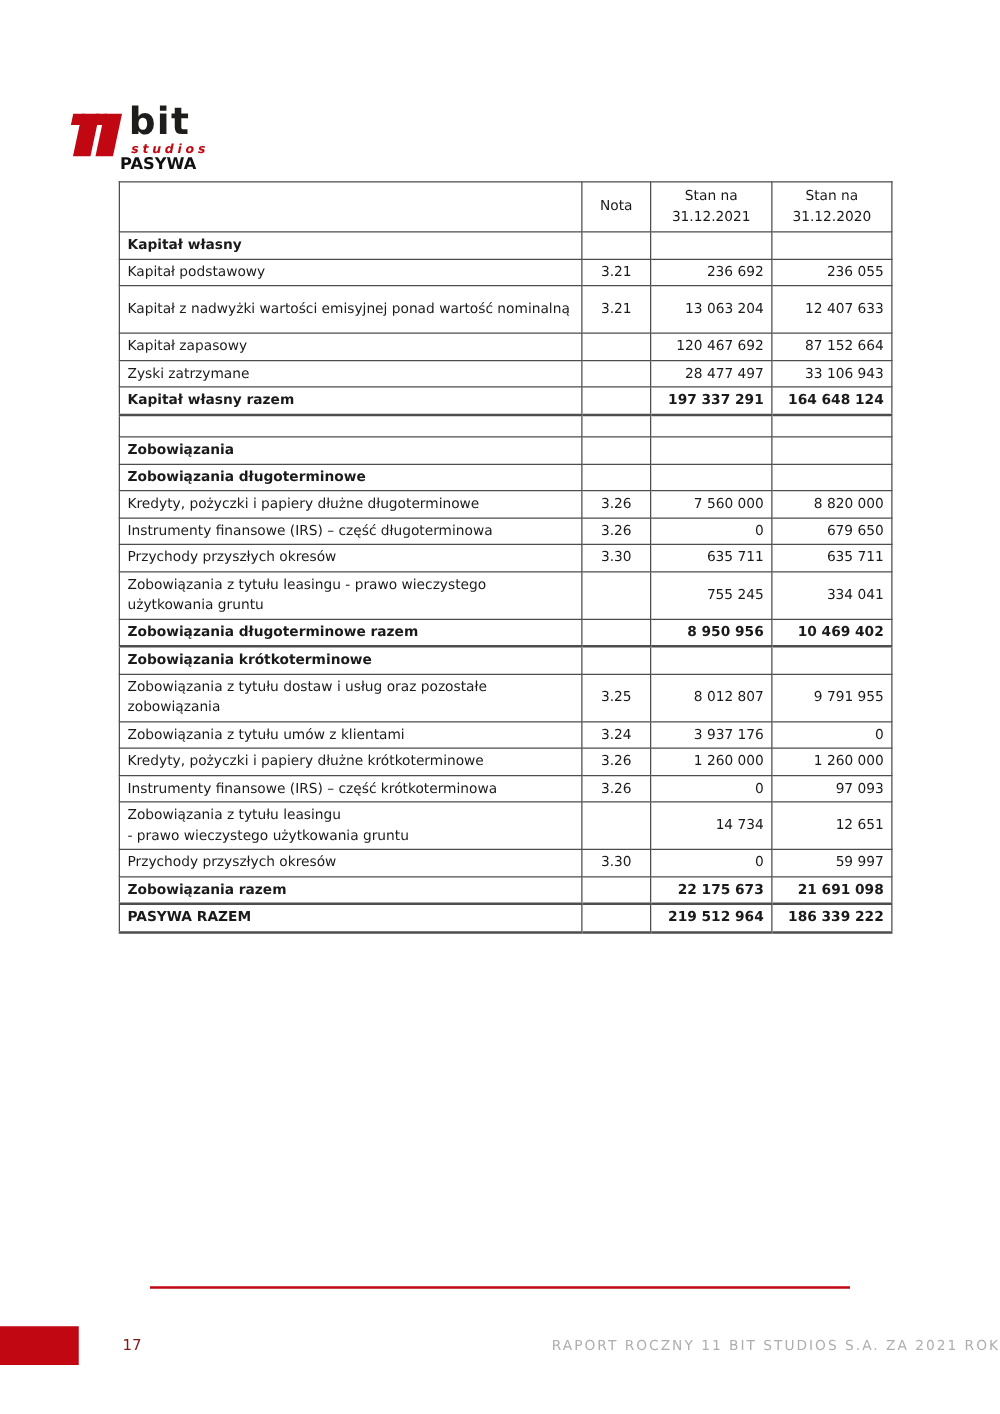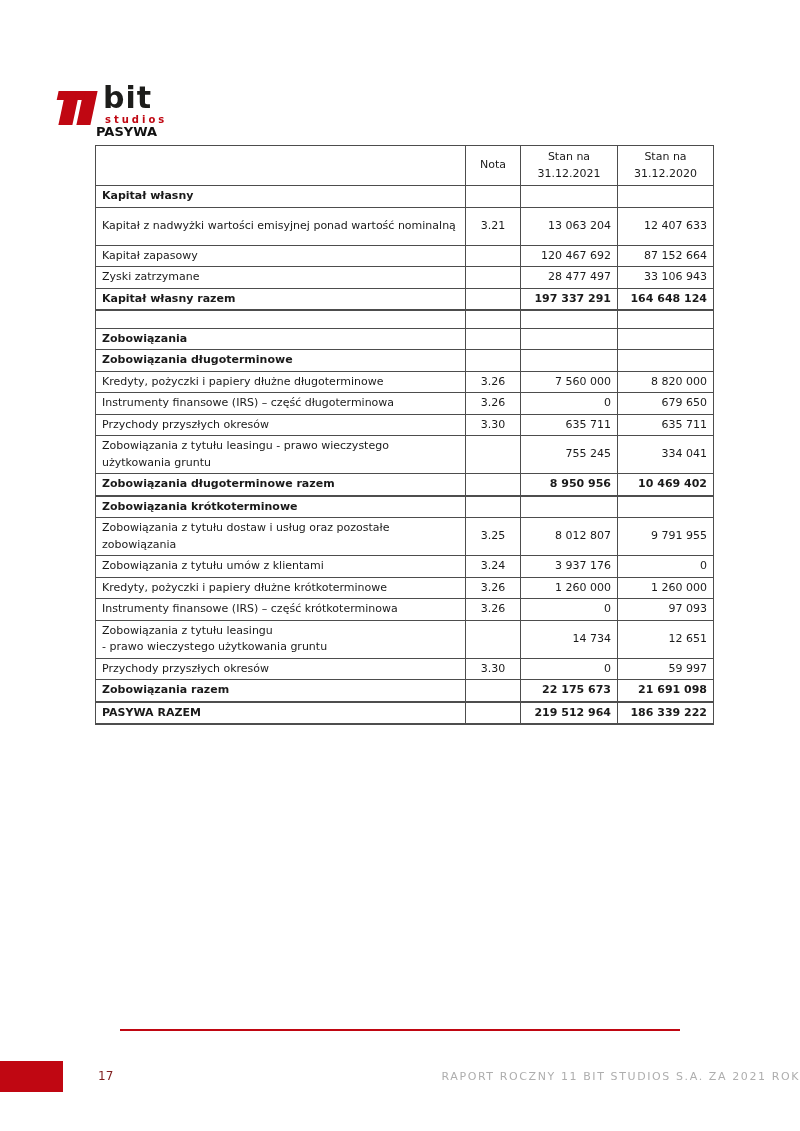--- a/index.html
+++ b/index.html
@@ -30,21 +30,21 @@
     width: 9px; height: 9px;
     background: #c00712;
   }
   .logo-text { display: flex; flex-direction: column; }
   .logo-bit {
     font-size: 30px; font-weight: bold; color: #1d1d1b;
     line-height: 0.95; letter-spacing: 1px;
   }
   .logo-studios {
     font-size: 10px; font-weight: bold; color: #c00712;
-    letter-spacing: 3px; margin-top: 1px; margin-left: 2px;
+    letter-spacing: 3px; margin-top: 1px; margin-left: 2px; font-style: italic;
   }
 
   
   .page-title {
     position: absolute; left: 96px; top: 124px;
     font-size: 13px; font-weight: bold; color: #111;
   }
 
   
   table.fin {
@@ -131,20 +131,26 @@
 31.12.2020</th>
     </tr>
   </thead>
   <tbody>
       <tr class="rowbase bold">
         <td class="c-label">Kapitał własny</td>
         <td class="c-nota"></td>
         <td class="c-num"></td>
         <td class="c-num"></td>
       </tr>
+      <tr class="rowbase">
+        <td class="c-label">Kapitał podstawowy</td>
+        <td class="c-nota">3.21</td>
+        <td class="c-num">236 692</td>
+        <td class="c-num">236 055</td>
+      </tr>
       <tr class="rowbase tall">
         <td class="c-label">Kapitał z nadwyżki wartości emisyjnej ponad wartość nominalną</td>
         <td class="c-nota">3.21</td>
         <td class="c-num">13 063 204</td>
         <td class="c-num">12 407 633</td>
       </tr>
       <tr class="rowbase">
         <td class="c-label">Kapitał zapasowy</td>
         <td class="c-nota"></td>
         <td class="c-num">120 467 692</td>

